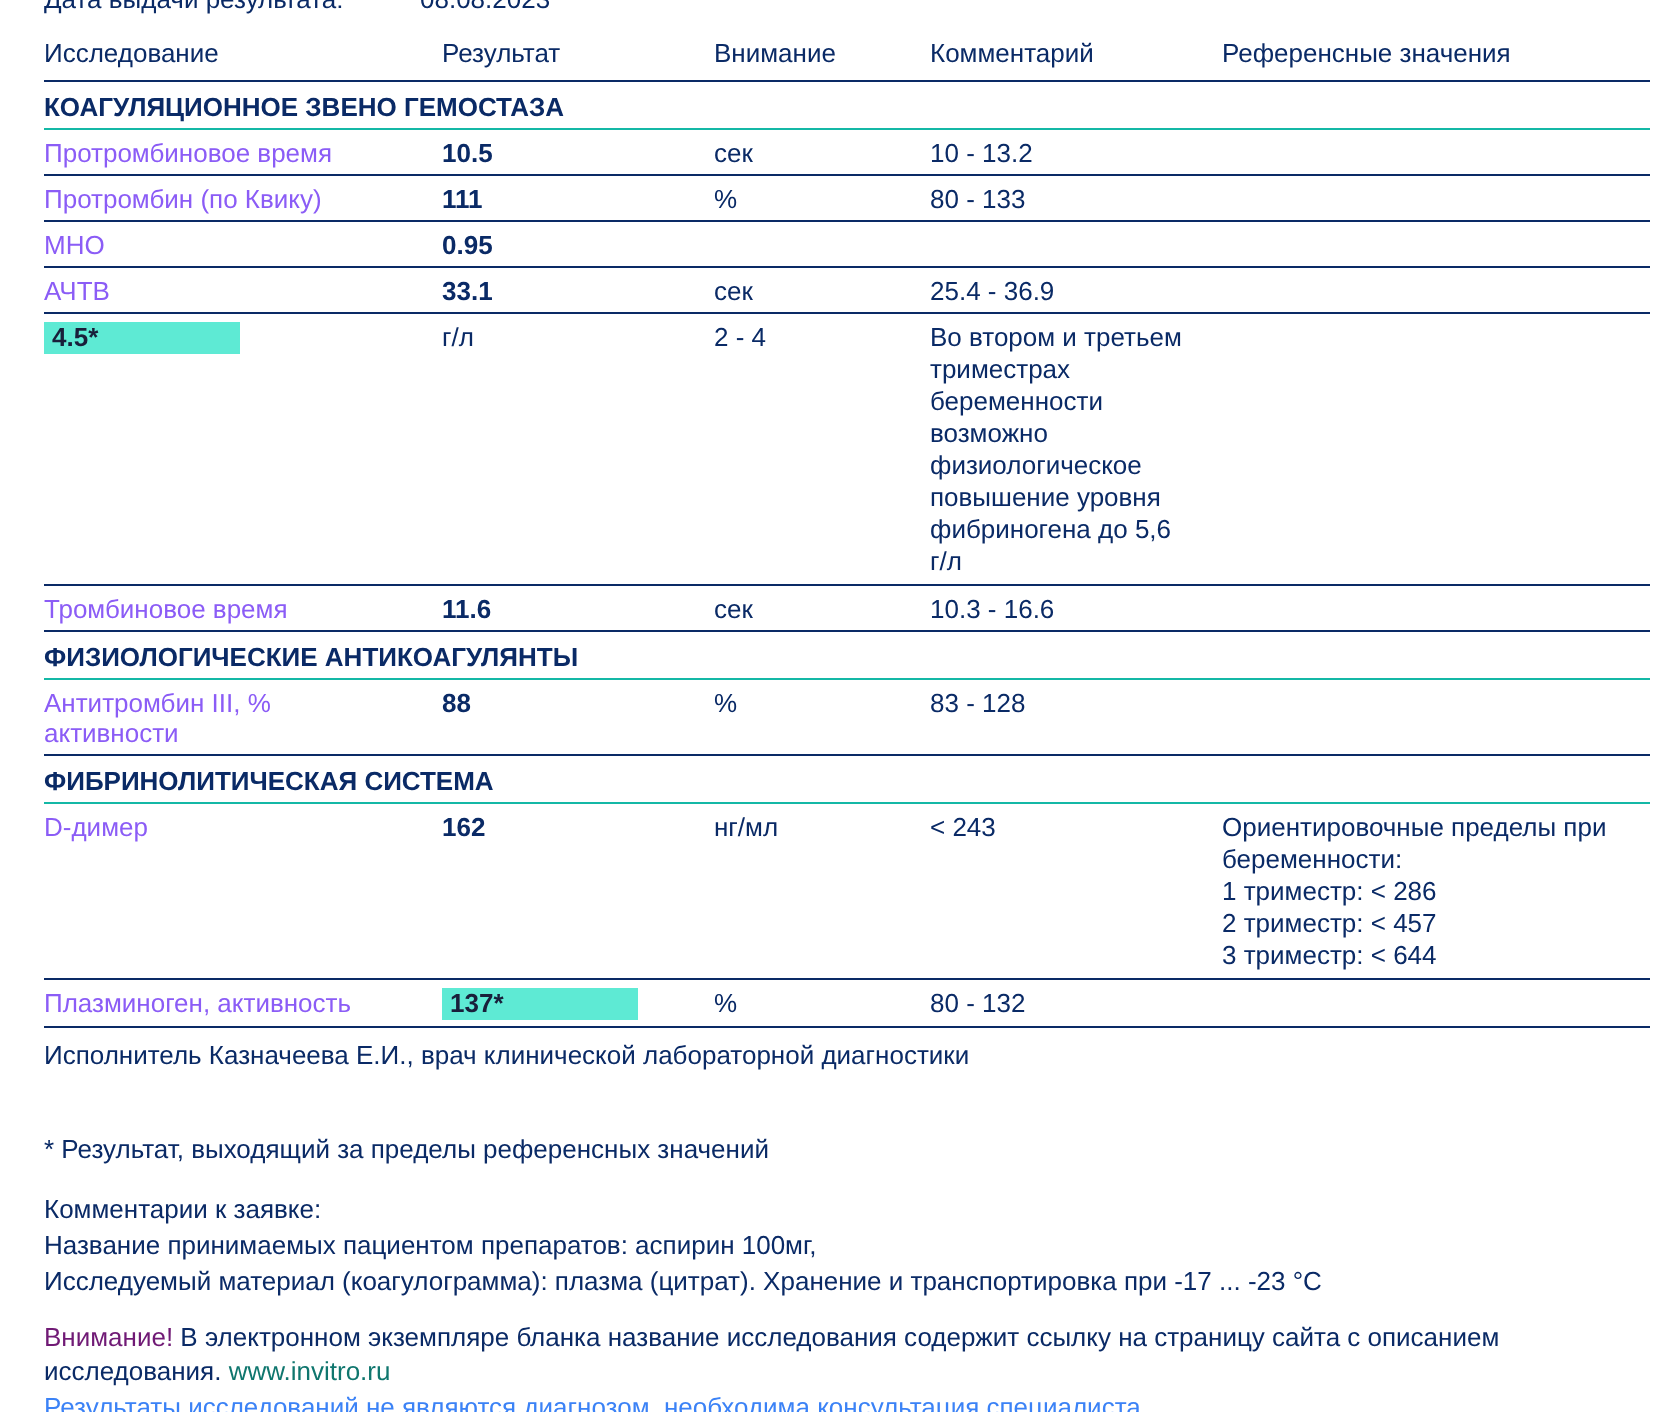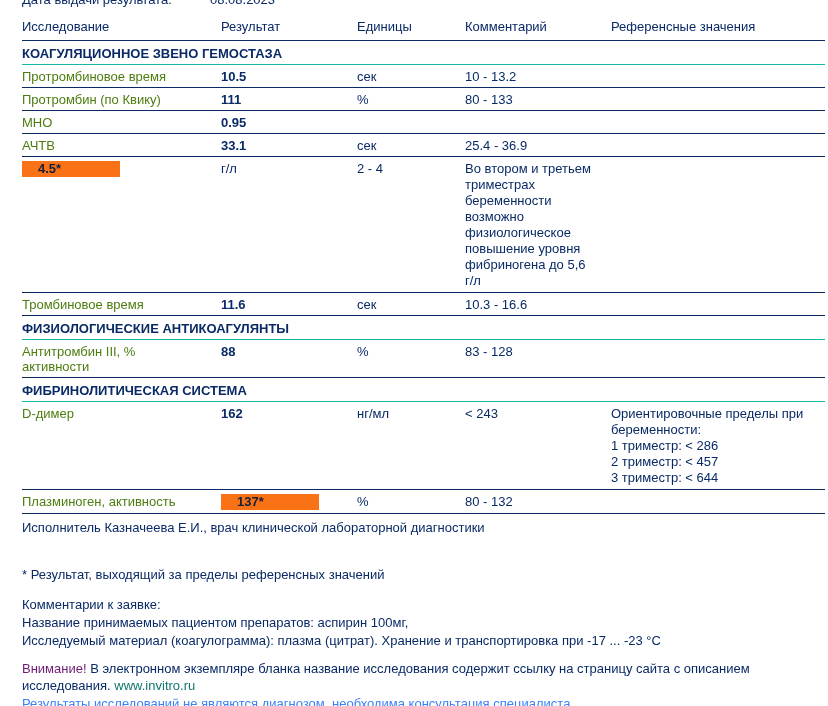--- a/index.html
+++ b/index.html
@@ -28,29 +28,29 @@
     gap: 11px;
   }
   .thead { border-bottom: 1px solid #0a2a66; padding: 5px 0 6px; }
   .thead .hc { padding-right: 10px; }
   .srow {
     font-weight: bold;
     border-bottom: 1px solid #14b8a6;
     padding: 5px 0 3px;
   }
   .trow { border-bottom: 1px solid #0a2a66; padding: 4px 0 3px; }
-  .trow .name { color: #4d7c0f; padding-right: 10px; }
+  .trow .name { color: #8b5cf6; padding-right: 10px; }
   .trow .result { font-weight: bold; }
   .trow .comment { white-space: pre-line; padding-right: 8px; line-height: 16px; }
   .flag {
     display: inline-block;
     min-width: 98px;
-    background: #f97316;
+    background: #5eead4;
     color: #191f3a;
-    padding: 0 4px 1px 16px;
+    padding: 0 4px 1px 4px;
   }
   .exec-row { padding: 6px 0 4px; }
   .footnote { margin: 28px 3px 0 22px; }
   .comments { margin: 15px 3px 0 22px; }
   .comments .cline { margin-top: 3px; }
   .notes { margin: 12px 3px 0 22px; max-width: 778px; line-height: 17px; }
   .warn-label { color: #701a75; }
   .link { color: #0f766e; text-decoration: none; cursor: pointer; }
   .disclaimer { color: #3b82f6; margin: 2px 3px 0 22px; }
 </style>
@@ -59,21 +59,21 @@
 
 <div class="meta-row">
   <span class="lbl">Дата выдачи результата:</span><span>08.08.2023</span>
 </div>
 
 <div class="report">
 
   <div class="grid thead">
     <div class="hc">Исследование</div>
     <div class="hc">Результат</div>
-    <div class="hc">Единицы</div>
+    <div class="hc">Внимание</div>
     <div class="hc">Комментарий</div>
     <div class="hc">Референсные значения</div>
   </div>
 
   <div class="srow">КОАГУЛЯЦИОННОЕ ЗВЕНО ГЕМОСТАЗА</div>
 
   <div class="grid trow">
     <div class="name">Протромбиновое время</div>
     <div class="result">10.5</div>
     <div class="units">сек</div>

